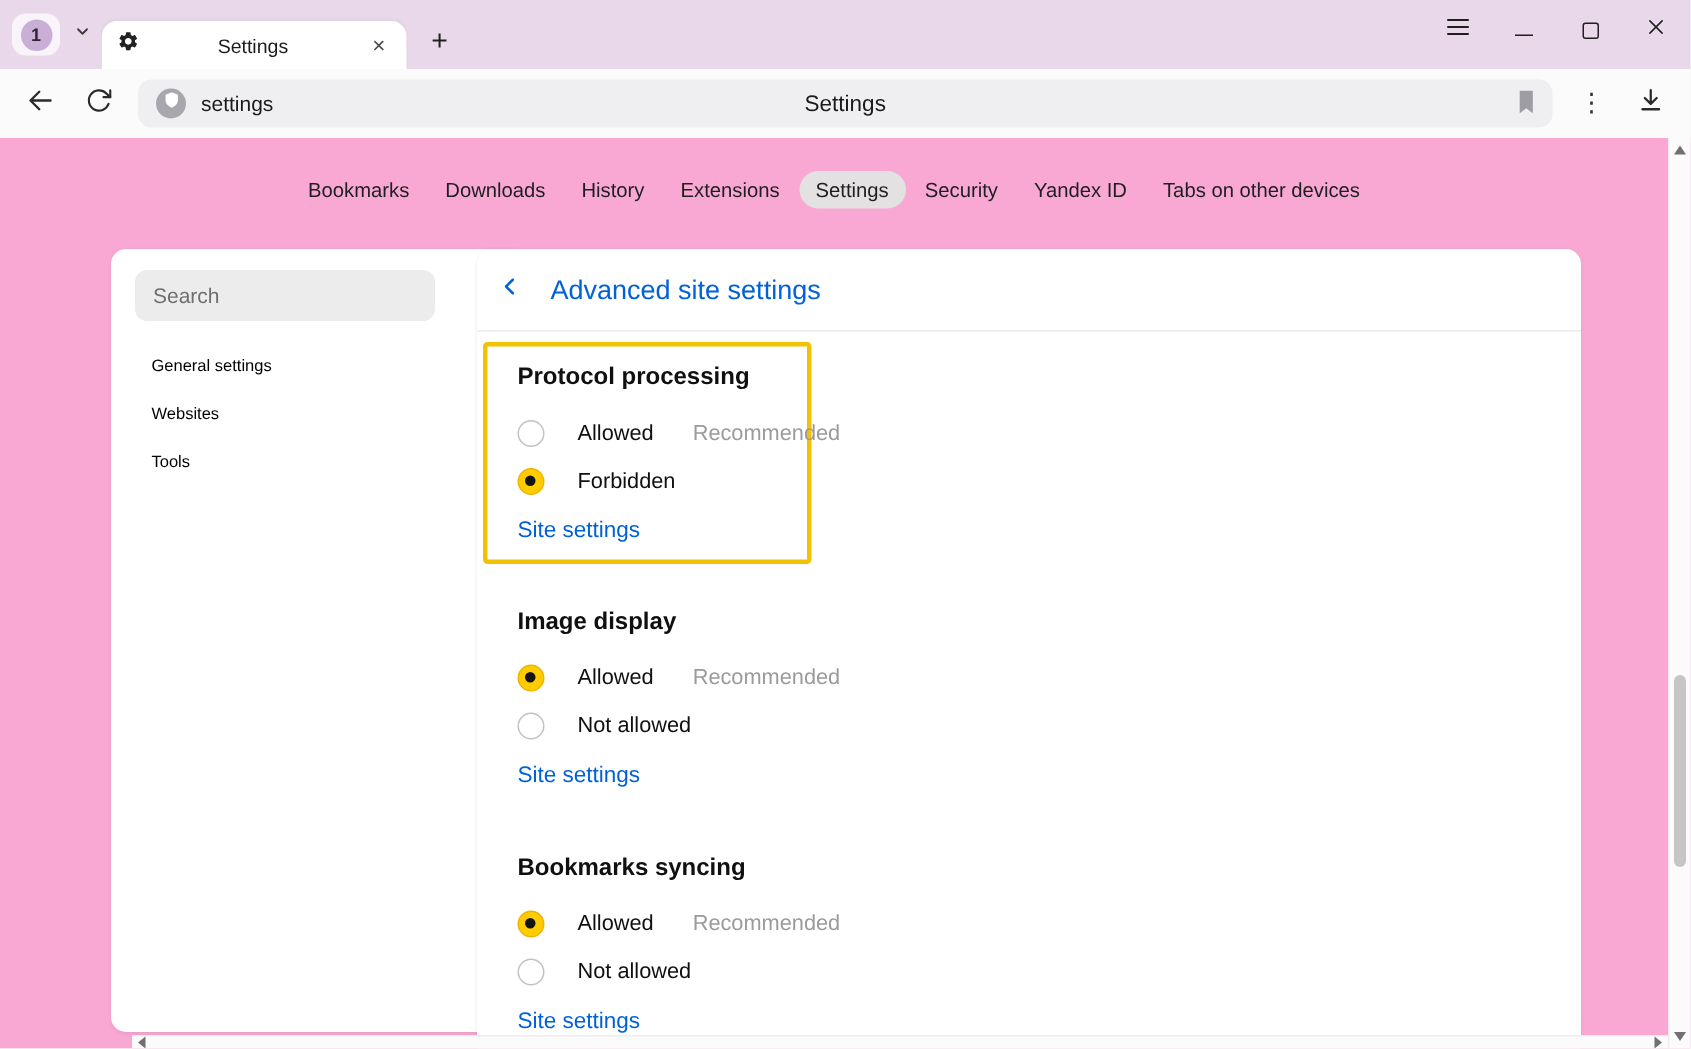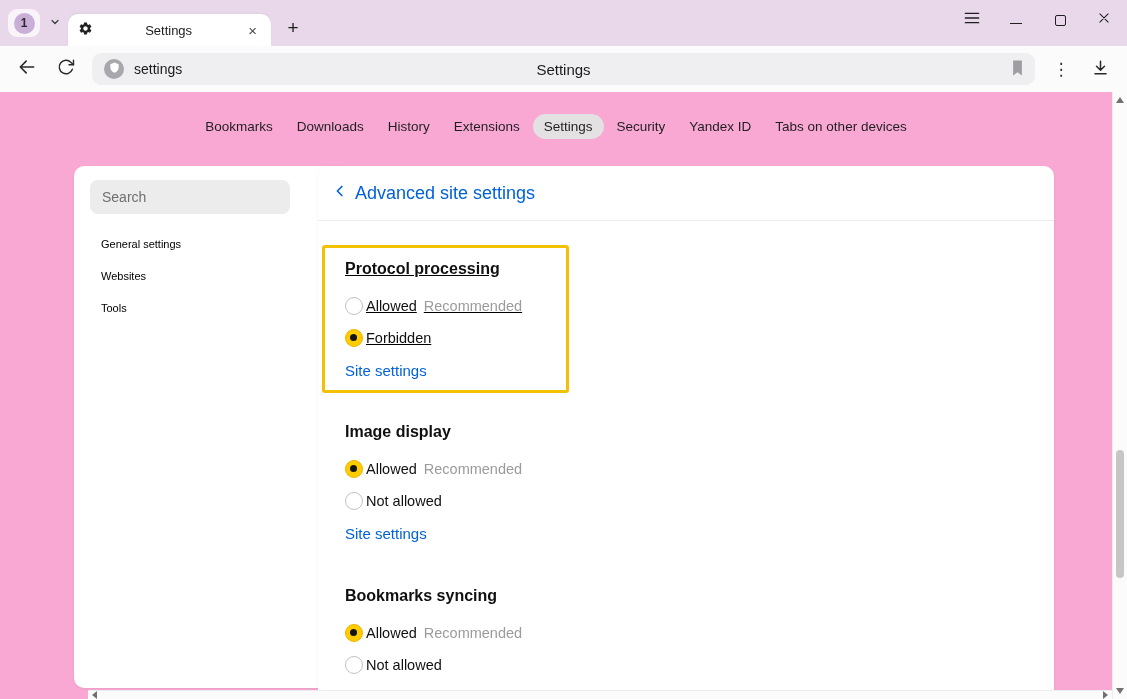--- a/index.html
+++ b/index.html
@@ -101,35 +101,35 @@
   }
   .search-input::placeholder { color: #6f6f6f; opacity: 1; }
   .side-nav { list-style: none; margin: 14px 0 0; padding: 0 0 0 27px; }
   .side-nav li { height: 32px; line-height: 32px; font-size: 11px; color: #000; cursor: pointer; }
 
   .main-card {
     position: absolute; left: 318px; top: 74px; width: 736px; height: 780px;
     background: #fff; border-radius: 10px; box-shadow: 0 1px 3px rgba(0,0,0,.07);
   }
   .card-header {
-    height: 55px; display: flex; align-items: center; gap: 6px;
+    height: 55px; display: flex; align-items: center; gap: 18px;
     padding: 0 27px 0 13px; border-bottom: 1px solid #ececec;
     color: #0061d9; cursor: pointer;
   }
   .card-header .hdr-title { font-size: 18px; font-weight: 500; }
   .card-body { padding: 0 27px; }
 
   .section { margin-bottom: 44px; }
   .section.highlighted {
-    width: 247px; border: 3px solid #f2c100; border-radius: 3px;
-    margin: 24px 0 30px -23px; padding: 12px 20px 10px 20px; text-decoration: underline;
+    width: 219px; border: 3px solid #f2c100; border-radius: 3px;
+    margin: 7px 0 30px -23px; padding: 12px 20px 10px 20px;
   }
   .section h3 { margin: 0; font-size: 16px; font-weight: 700; color: #101010; }
   .options { margin-top: 12px; }
-  .radio-row { display: flex; align-items: center; height: 32px; gap: 3px; cursor: pointer; }
+  .radio-row { display: flex; align-items: center; height: 32px; gap: 22px; cursor: pointer; }
   .radio {
     width: 18px; height: 18px; border-radius: 50%; flex: 0 0 auto;
     background: #fff; border: 1.5px solid #c2c2c2; position: relative;
   }
   .radio.selected { background: #ffcc00; border: 1.5px solid #f0b400; }
   .radio.selected::after {
     content: ''; position: absolute; width: 7px; height: 7px;
     background: #141414; border-radius: 50%; top: 4px; left: 4px;
   }
   .radio-label { font-size: 14.5px; color: #101010; }

